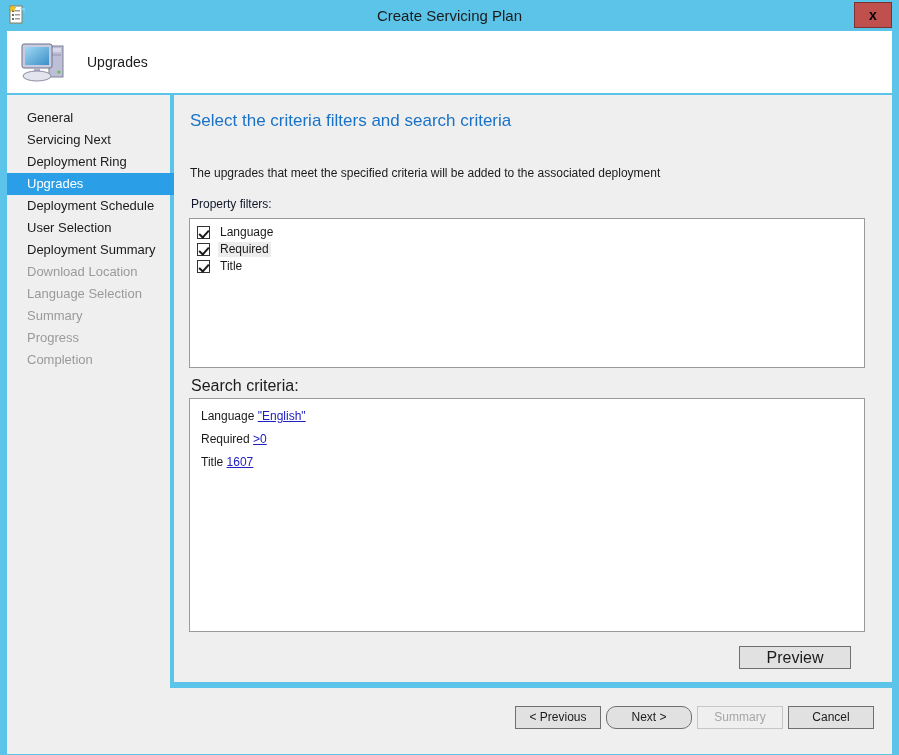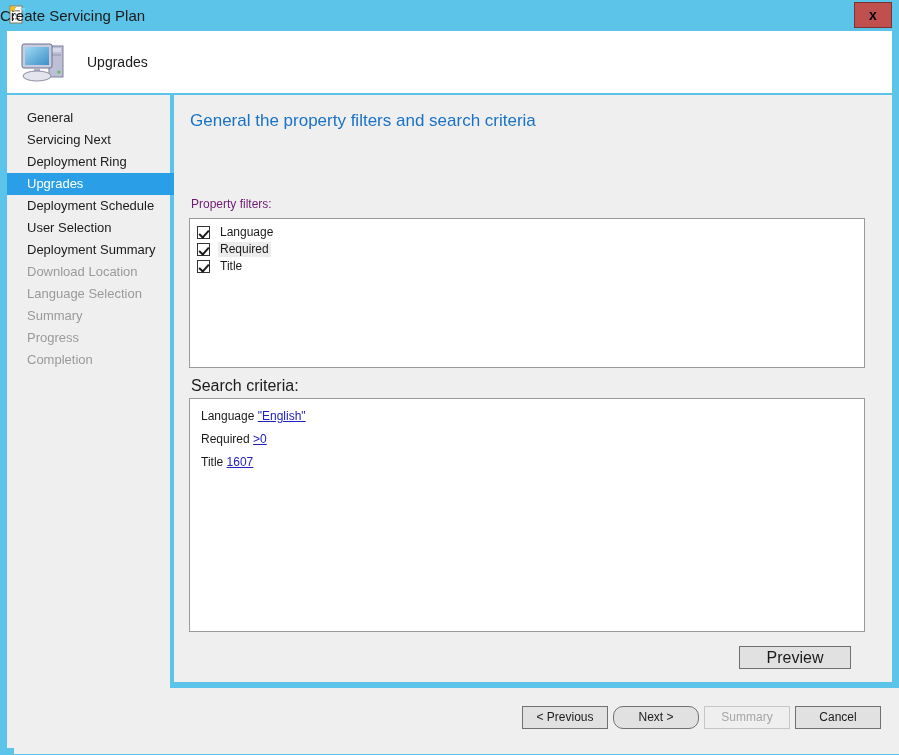--- a/index.html
+++ b/index.html
@@ -34,21 +34,21 @@
     position: absolute;
     left: 8px; top: 5px;
     width: 18px; height: 20px;
   }
   #title-text {
     position: absolute;
     left: 0; top: 0;
     width: 899px;
     height: 31px;
     line-height: 31px;
-    text-align: left;
+    text-align: center;
     font-size: 15px;
     color: #1b1b1b;
     font-family: "Liberation Sans", sans-serif;
     user-select: none;
   }
   #close-button {
     position: absolute;
     right: 7px; top: 2px;
     width: 38px; height: 26px;
     background: #C0504D;
@@ -137,21 +137,21 @@
     position: absolute;
     left: 16px; top: 71px;
     font-size: 12px;
     color: #1b1b1b;
     white-space: nowrap;
   }
   #label-property-filters {
     position: absolute;
     left: 17px; top: 102px;
     font-size: 12px;
-    color: #701a75;
+    color: #0f172a;
   }
   #filters-box {
     position: absolute;
     left: 15px; top: 123px;
     width: 676px;
     height: 150px;
     background: #FFFFFF;
     border: 1px solid #9a9a9a;
     box-sizing: border-box;
     overflow: hidden;
@@ -237,21 +237,21 @@
     color: #1b1b1b;
     text-align: center;
     line-height: 21px;
     cursor: pointer;
     font-family: "Liberation Sans", sans-serif;
   }
 
   
   #footer {
     position: absolute;
-    left: 14px; top: 688px;
+    left: 7px; top: 688px;
     width: 885px;
     height: 66px;
     background: #EFEFEF;
   }
   .footer-btn {
     position: absolute;
     top: 18px;
     width: 86px; height: 23px;
     background: #E1E1E1;
     border: 1px solid #707070;
@@ -335,21 +335,22 @@
         <div class="nav-item disabled">Download Location</div>
         <div class="nav-item disabled">Language Selection</div>
         <div class="nav-item disabled">Summary</div>
         <div class="nav-item disabled">Progress</div>
         <div class="nav-item disabled">Completion</div>
       </div>
   </div>
 
   <div id="content">
 
-    <div id="page-heading">General the property filters and search criteria</div>
+    <div id="page-heading">Select the criteria filters and search criteria</div>
+    <div id="page-subtext">The upgrades that meet the specified criteria will be added to the associated deployment</div>
 
     <div id="label-property-filters">Property filters:</div>
     <div id="filters-box">
         <div class="filter-row">
           <span class="chk"></span>
           <span class="filter-label">Language</span>
         </div>
         <div class="filter-row hovered">
           <span class="chk"></span>
           <span class="filter-label">Required</span>

